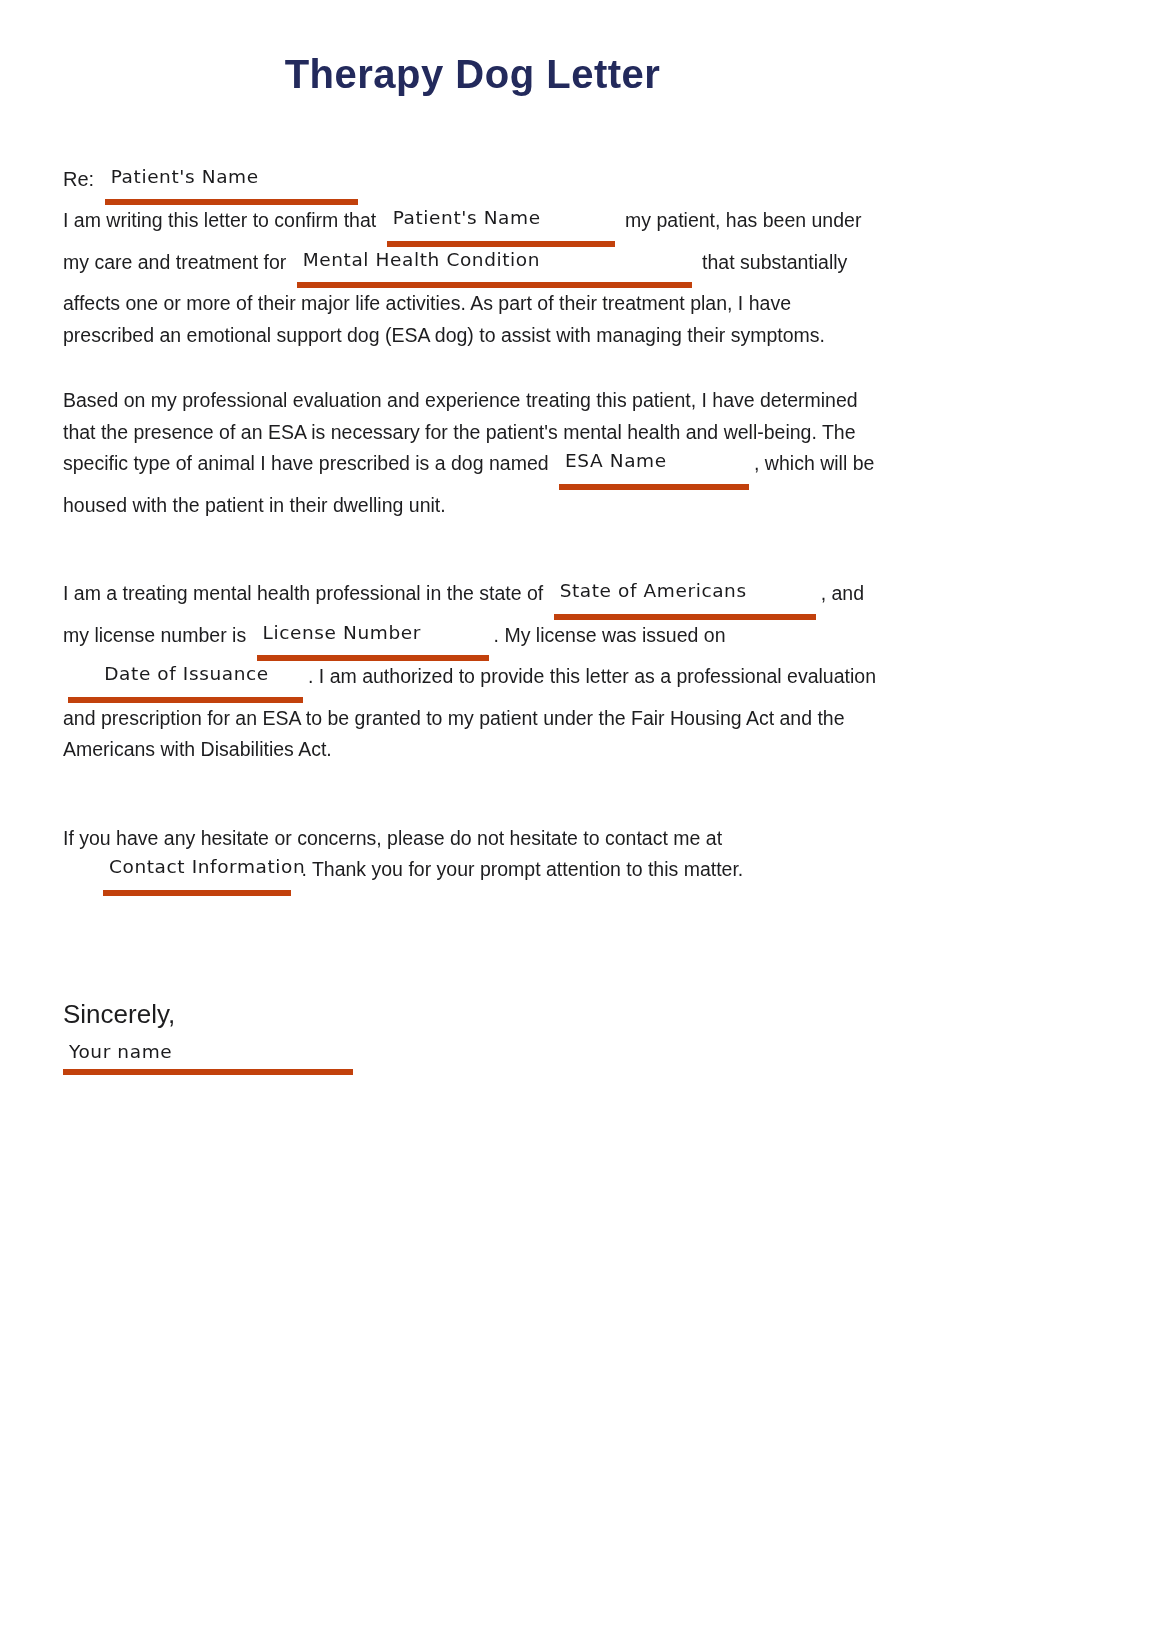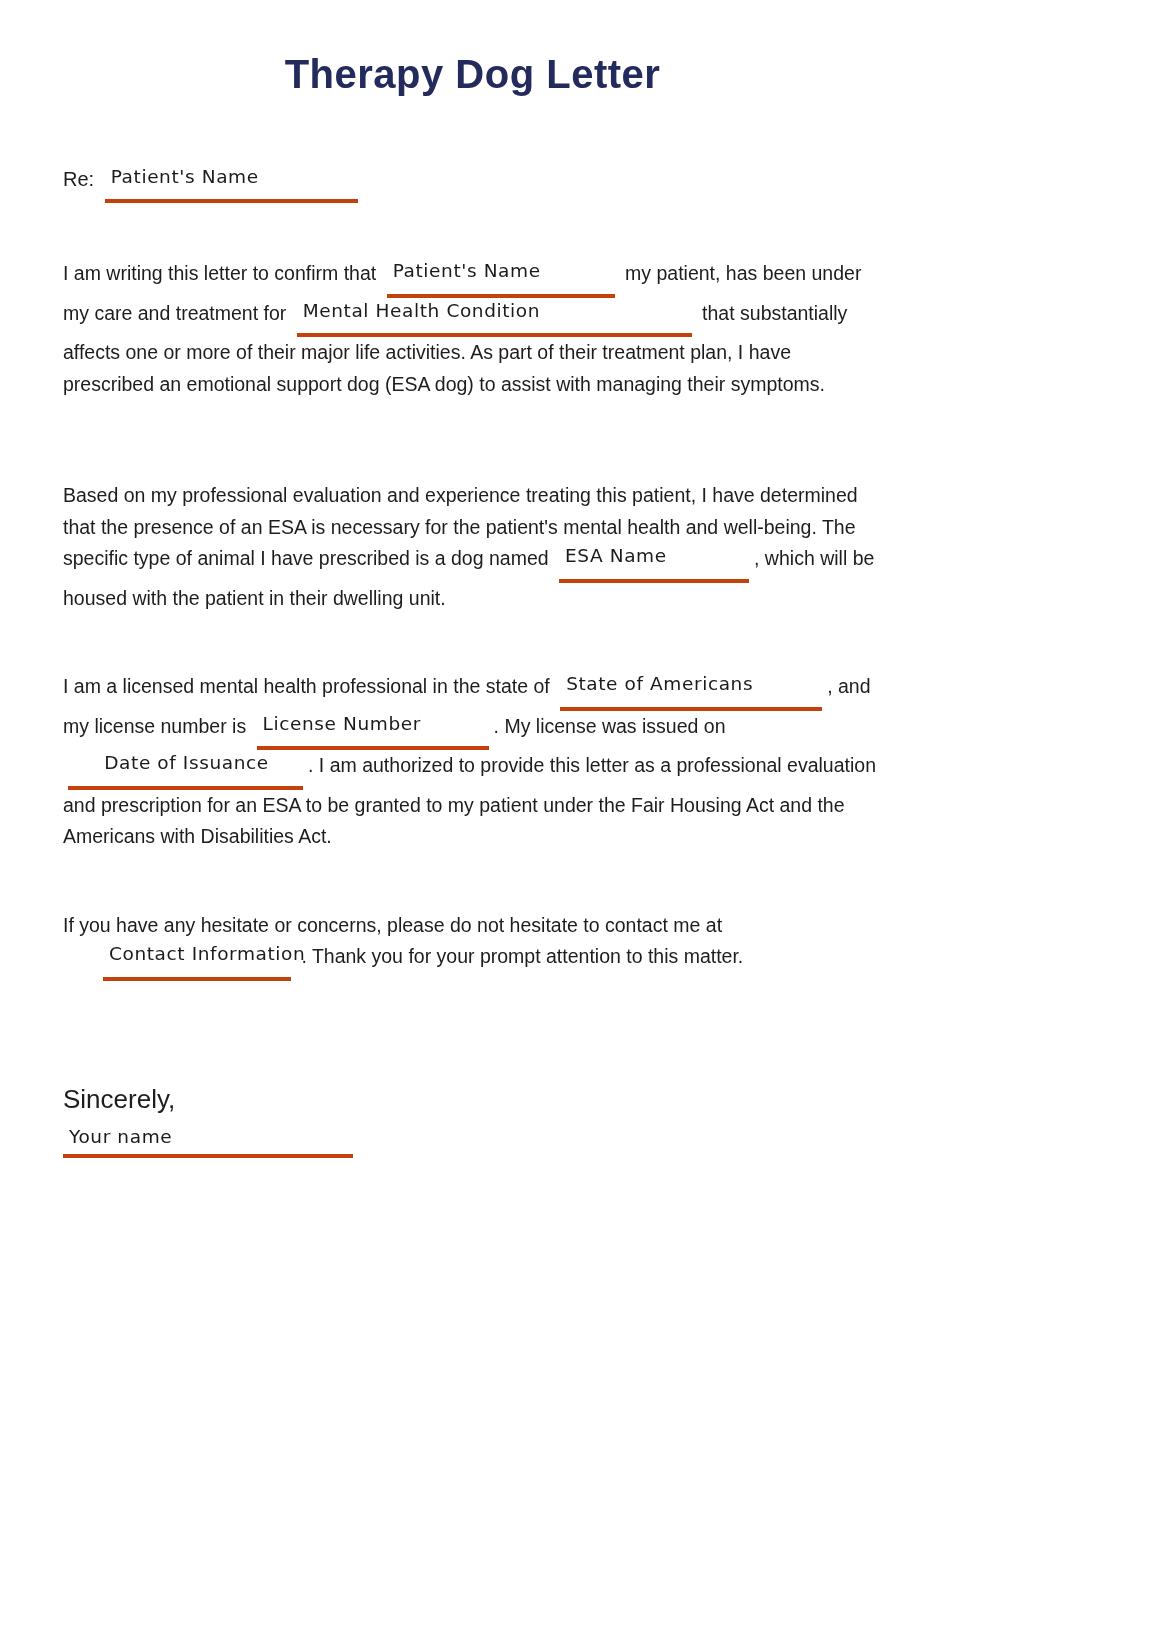--- a/index.html
+++ b/index.html
@@ -31,29 +31,29 @@
   }
   .salutation {
     margin-top: 26px;
     font-size: 19.5px;
     line-height: 31px;
   }
   .para {
     font-size: 19.5px;
     line-height: 31.5px;
   }
-  .p1 { margin-top: 55px; }
-  .p2 { margin-top: 80px; }
+  .p1 { }
+  .p2 { margin-top: 34px; }
   .p3 { margin-top: 57px; }
   .p4 { margin-top: 57px; }
   .closing { margin-top: 103px; font-size: 26px; line-height: 31px; }
   .signature-line { margin-top: 14px; }
   .blank {
     display: inline-block;
-    border-bottom: 4px solid #c2410c;
+    border-bottom: 6px solid #c2410c;
     padding: 0 4px 4px 6px;
     margin: 0 5px;
     vertical-align: baseline;
     white-space: nowrap;
     overflow: visible;
   }
   .fill {
     font-family: "DejaVu Sans", sans-serif;
     font-size: 18.5px;
     letter-spacing: 0.6px;
@@ -92,21 +92,21 @@
     <span class="blank w-condition"><span class="fill">Mental Health Condition</span></span>
     <span>that substantially affects one or more of their major life activities. As part of their treatment plan, I have prescribed an emotional support dog (ESA dog) to assist with managing their symptoms.</span>
   </p>
 
   <p class="para p2">
     <span>Based on my professional evaluation and experience treating this patient, I have determined that the presence of an ESA is necessary for the patient's mental health and well-being. The specific type of animal I have prescribed is a dog named</span>
     <span class="blank w-esa"><span class="fill">ESA Name</span></span><span>, which will be housed with the patient in their dwelling unit.</span>
   </p>
 
   <p class="para p3">
-    <span>I am a licensed mental health professional in the state of</span>
+    <span>I am a treating mental health professional in the state of</span>
     <span class="blank w-state"><span class="fill">State of Americans</span></span><span>, and my license number is</span>
     <span class="blank w-license"><span class="fill">License Number</span></span><span>. My license was issued on</span>
     <span class="blank w-date"><span class="fill">Date of Issuance</span></span><span>. I am authorized to provide this letter as a professional evaluation and prescription for an ESA to be granted to my patient under the Fair Housing Act and the Americans with Disabilities Act.</span>
   </p>
 
   <p class="para p4">
     <span>If you have any hesitate or concerns, please do not hesitate to contact me at</span>
     <span class="blank w-contact"><span class="fill">Contact Information</span></span>
     <span>. Thank you for your prompt attention to this matter.</span>
   </p>

